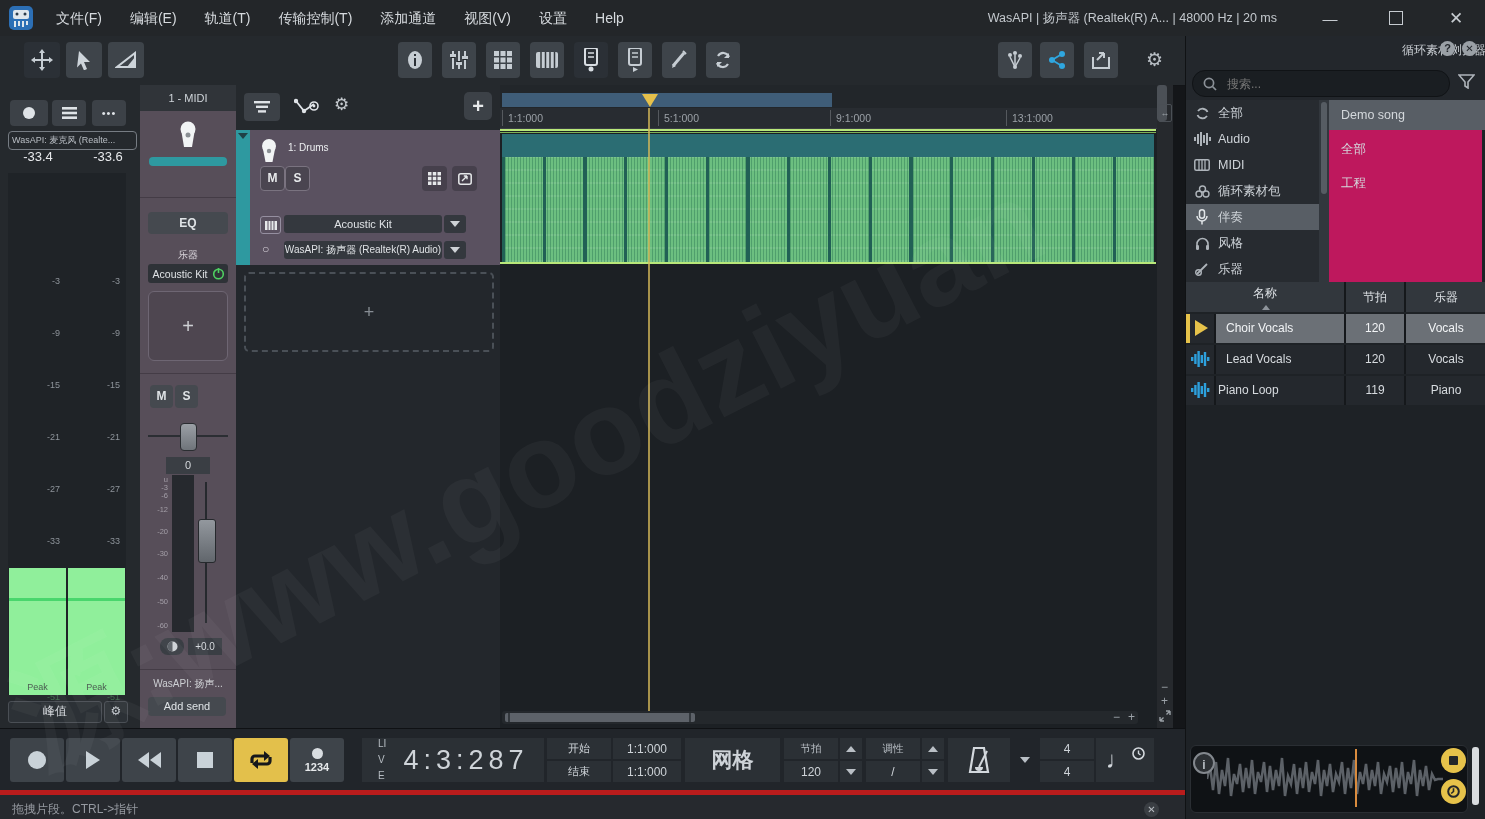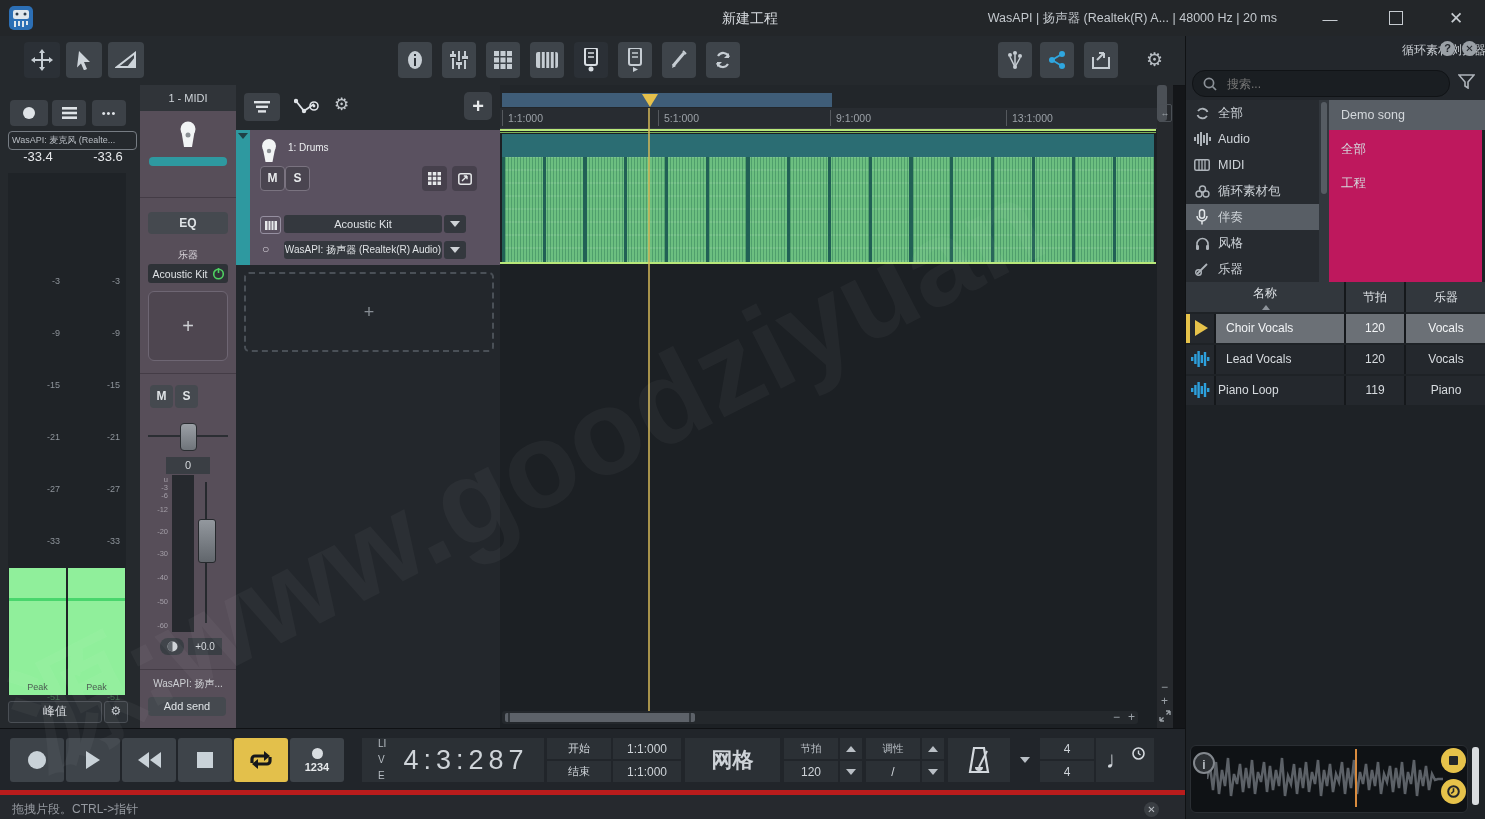--- a/index.html
+++ b/index.html
@@ -122,21 +122,30 @@
         <rect x="1" y="1" width="24" height="24" rx="5" fill="#2c6fb5"></rect>
         <rect x="5" y="5" width="16" height="9" rx="2" fill="#dfe6ec"></rect>
         <circle cx="9" cy="9" r="1.5" fill="#2a3a4a"></circle>
         <circle cx="17" cy="9" r="1.5" fill="#2a3a4a"></circle>
         <rect x="6" y="16" width="2" height="6" fill="#dfe6ec"></rect>
         <rect x="10" y="16" width="2" height="5" fill="#dfe6ec"></rect>
         <rect x="14" y="16" width="2" height="6" fill="#dfe6ec"></rect>
         <rect x="18" y="16" width="2" height="4" fill="#dfe6ec"></rect>
       </svg>
   </span>
-  <div class="abs win-title">新建工程</div>
+  <div style="margin-left:42px;display:flex">
+    <span class="menu-item">文件(F)</span>
+    <span class="menu-item">编辑(E)</span>
+    <span class="menu-item">轨道(T)</span>
+    <span class="menu-item">传输控制(T)</span>
+    <span class="menu-item">添加通道</span>
+    <span class="menu-item">视图(V)</span>
+    <span class="menu-item">设置</span>
+    <span class="menu-item">Help</span>
+  </div>
   <div class="abs audio-status">WasAPI | 扬声器 (Realtek(R) A... | 48000 Hz | 20 ms</div>
   <div class="abs winbtn" style="right:132px">—</div>
   <div class="abs winbtn" style="right:66px">
     <span style="display:inline-block;width:12px;height:12px;border:1.5px solid #c6cbd0"></span>
   </div>
   <div class="abs winbtn" style="right:6px;font-size:17px">✕</div>
 </div>
 
 <div class="abs toolbar">
   <div class="tbtn pressed" style="left:24px;width:36px">

